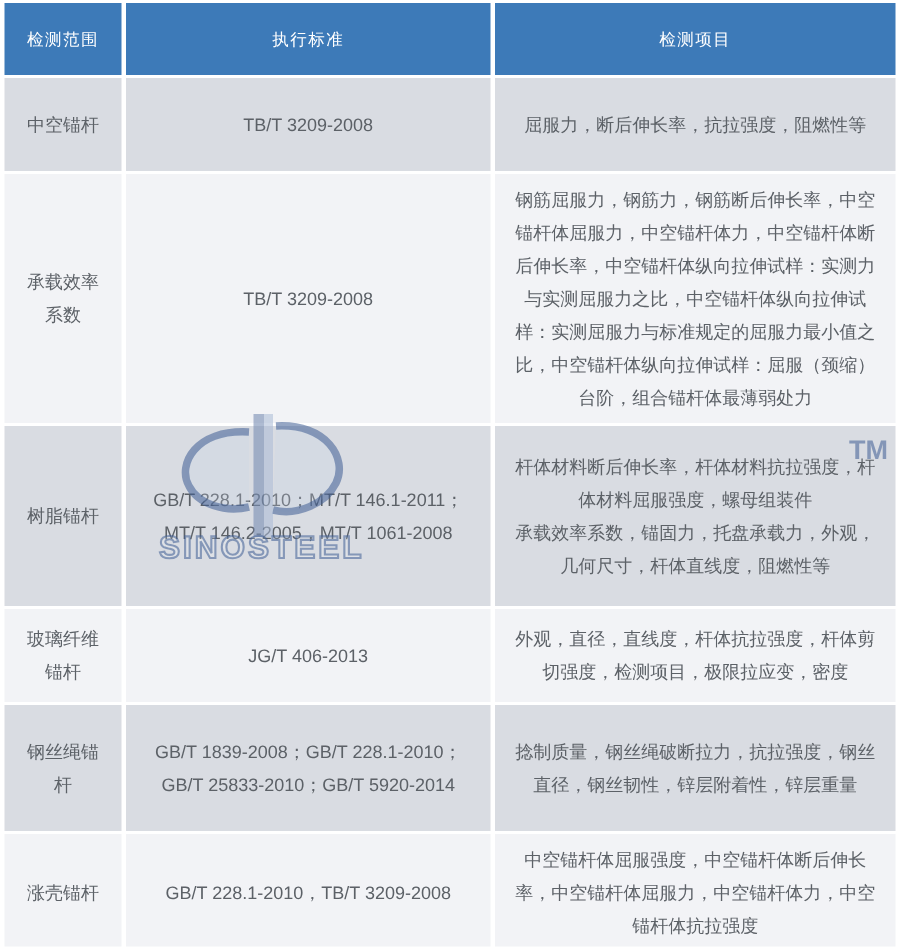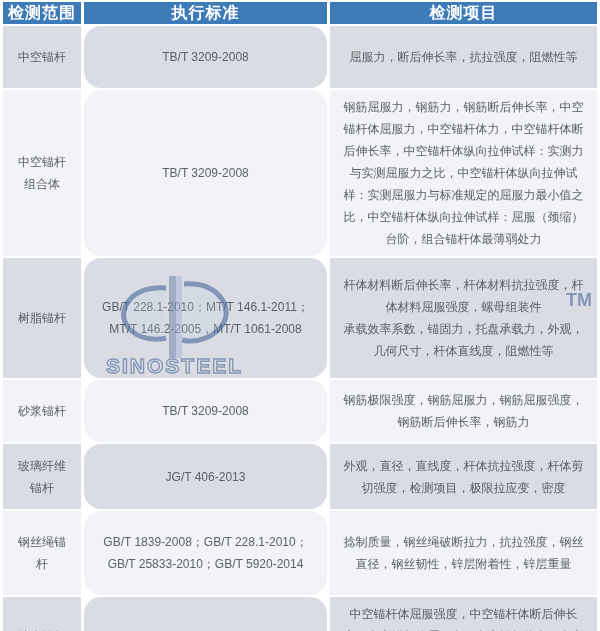--- a/index.html
+++ b/index.html
@@ -21,32 +21,32 @@
     width:600px;
     border-collapse:separate;
     border-spacing:3px 2px;
     table-layout:fixed;
   }
   col.c1{width:78px;}
   col.c2{width:243px;}
   th{
     background:var(--header-bg);
     color:var(--header-text);
-    font-size:16px;font-weight:bold;
-    height:22px;text-align:center;vertical-align:middle;
+    font-size:11px;font-weight:normal;
+    height:48px;text-align:center;vertical-align:middle;
     letter-spacing:1px;
   }
   td{
     color:var(--cell-text);
     font-size:12px;line-height:22px;
     text-align:center;vertical-align:middle;
     padding:6px 10px;
     white-space:pre-line;
   }
-  td.std{padding:20px 16px;border-radius:17px;}
+  td.std{padding:20px 16px;}
   tbody tr:nth-child(odd) td{background:var(--row-gray);}
   tbody tr:nth-child(even) td{background:var(--row-light);}
   tbody tr:nth-child(1) td{height:52px;}
   tbody tr:nth-child(2) td{height:138px;}
   tbody tr:nth-child(3) td{height:120px;}
   tbody tr:nth-child(4) td{height:60px;}
   tbody tr:nth-child(5) td{height:65px;}
   tbody tr:nth-child(6) td{height:48px;}
   tbody tr:nth-child(7) td{height:44px;}
   tbody tr:nth-child(8) td{height:52px;}
@@ -94,34 +94,29 @@
       <th>检测项目</th>
     </tr>
   </thead>
   <tbody id="rows-body">
       <tr>
         <td>中空锚杆</td>
         <td class="std">TB/T 3209-2008</td>
         <td>屈服力，断后伸长率，抗拉强度，阻燃性等</td>
       </tr>
       <tr>
-        <td>中空锚杆组合体</td>
+        <td>承载效率系数</td>
         <td class="std">TB/T 3209-2008</td>
         <td>钢筋屈服力，钢筋力，钢筋断后伸长率，中空锚杆体屈服力，中空锚杆体力，中空锚杆体断后伸长率，中空锚杆体纵向拉伸试样：实测力与实测屈服力之比，中空锚杆体纵向拉伸试样：实测屈服力与标准规定的屈服力最小值之比，中空锚杆体纵向拉伸试样：屈服（颈缩）台阶，组合锚杆体最薄弱处力</td>
       </tr>
       <tr>
         <td>树脂锚杆</td>
         <td class="std">GB/T 228.1-2010；MT/T 146.1-2011；MT/T 146.2-2005，MT/T 1061-2008</td>
         <td>杆体材料断后伸长率，杆体材料抗拉强度，杆体材料屈服强度，螺母组装件
 承载效率系数，锚固力，托盘承载力，外观，几何尺寸，杆体直线度，阻燃性等</td>
-      </tr>
-      <tr>
-        <td>砂浆锚杆</td>
-        <td class="std">TB/T 3209-2008</td>
-        <td>钢筋极限强度，钢筋屈服力，钢筋屈服强度，钢筋断后伸长率，钢筋力</td>
       </tr>
       <tr>
         <td>玻璃纤维锚杆</td>
         <td class="std">JG/T 406-2013</td>
         <td>外观，直径，直线度，杆体抗拉强度，杆体剪切强度，检测项目，极限拉应变，密度</td>
       </tr>
       <tr>
         <td>钢丝绳锚杆</td>
         <td class="std">GB/T 1839-2008；GB/T 228.1-2010；GB/T 25833-2010；GB/T 5920-2014</td>
         <td>捻制质量，钢丝绳破断拉力，抗拉强度，钢丝直径，钢丝韧性，锌层附着性，锌层重量</td>

